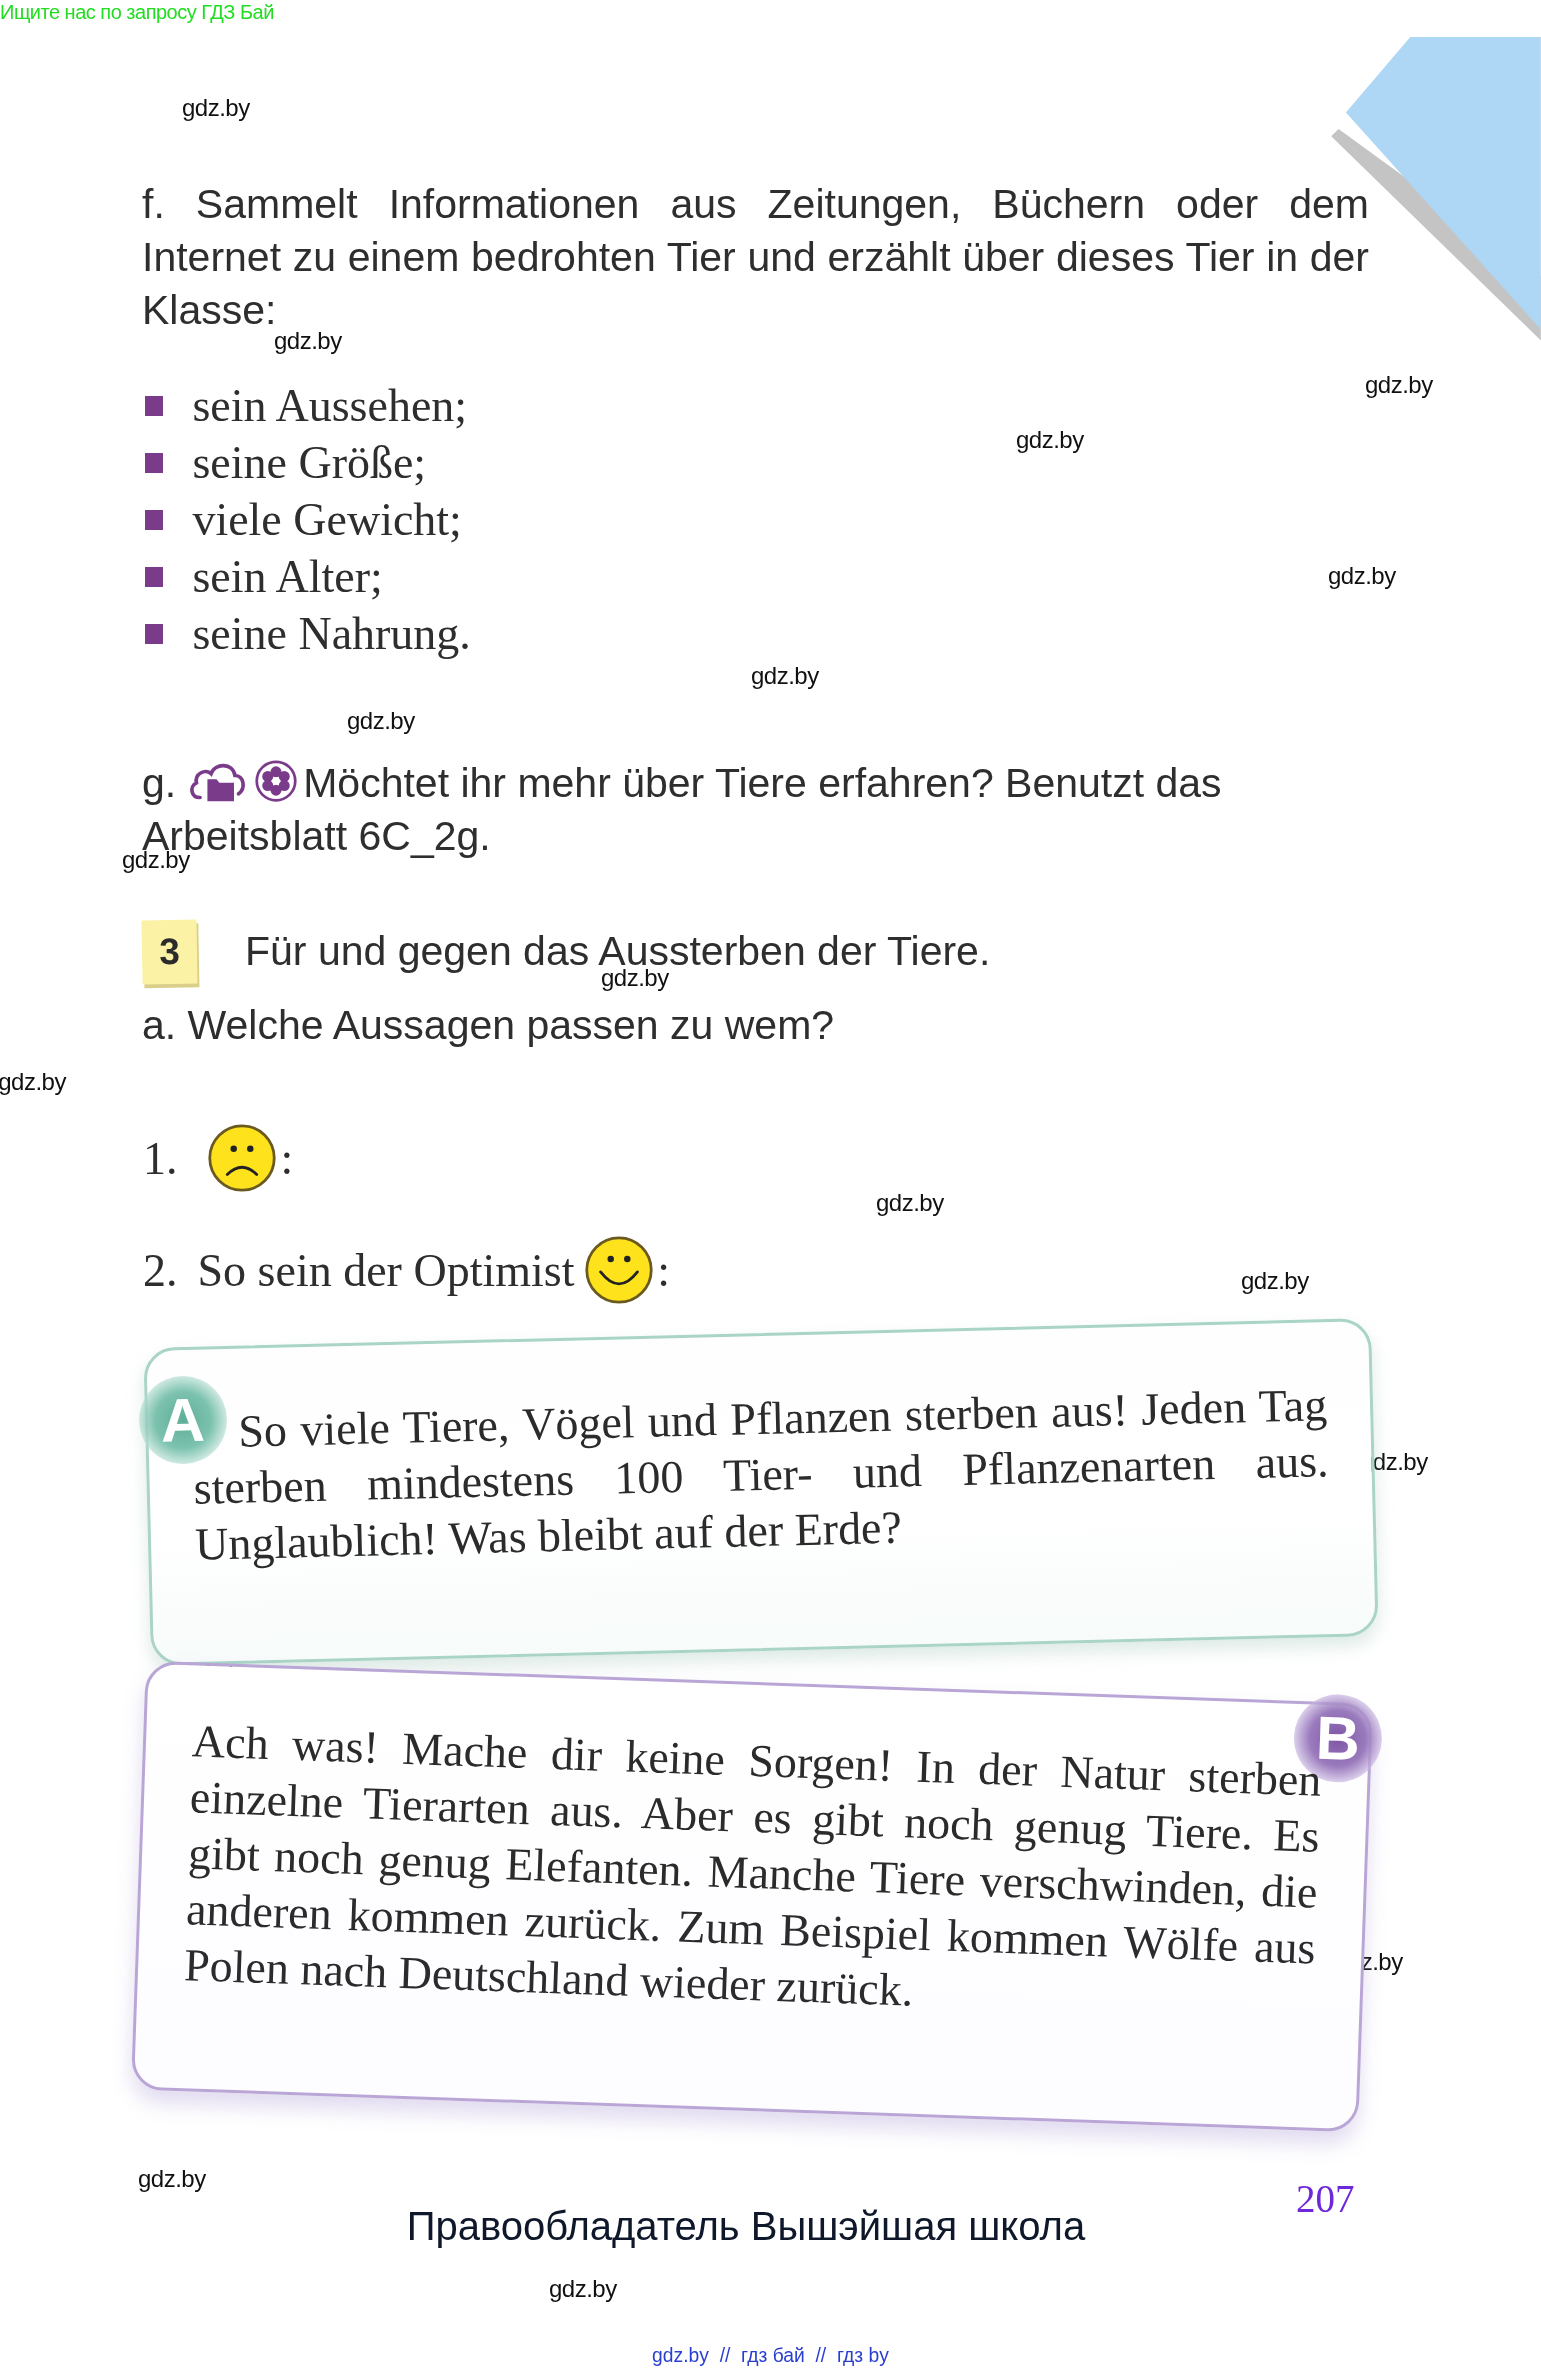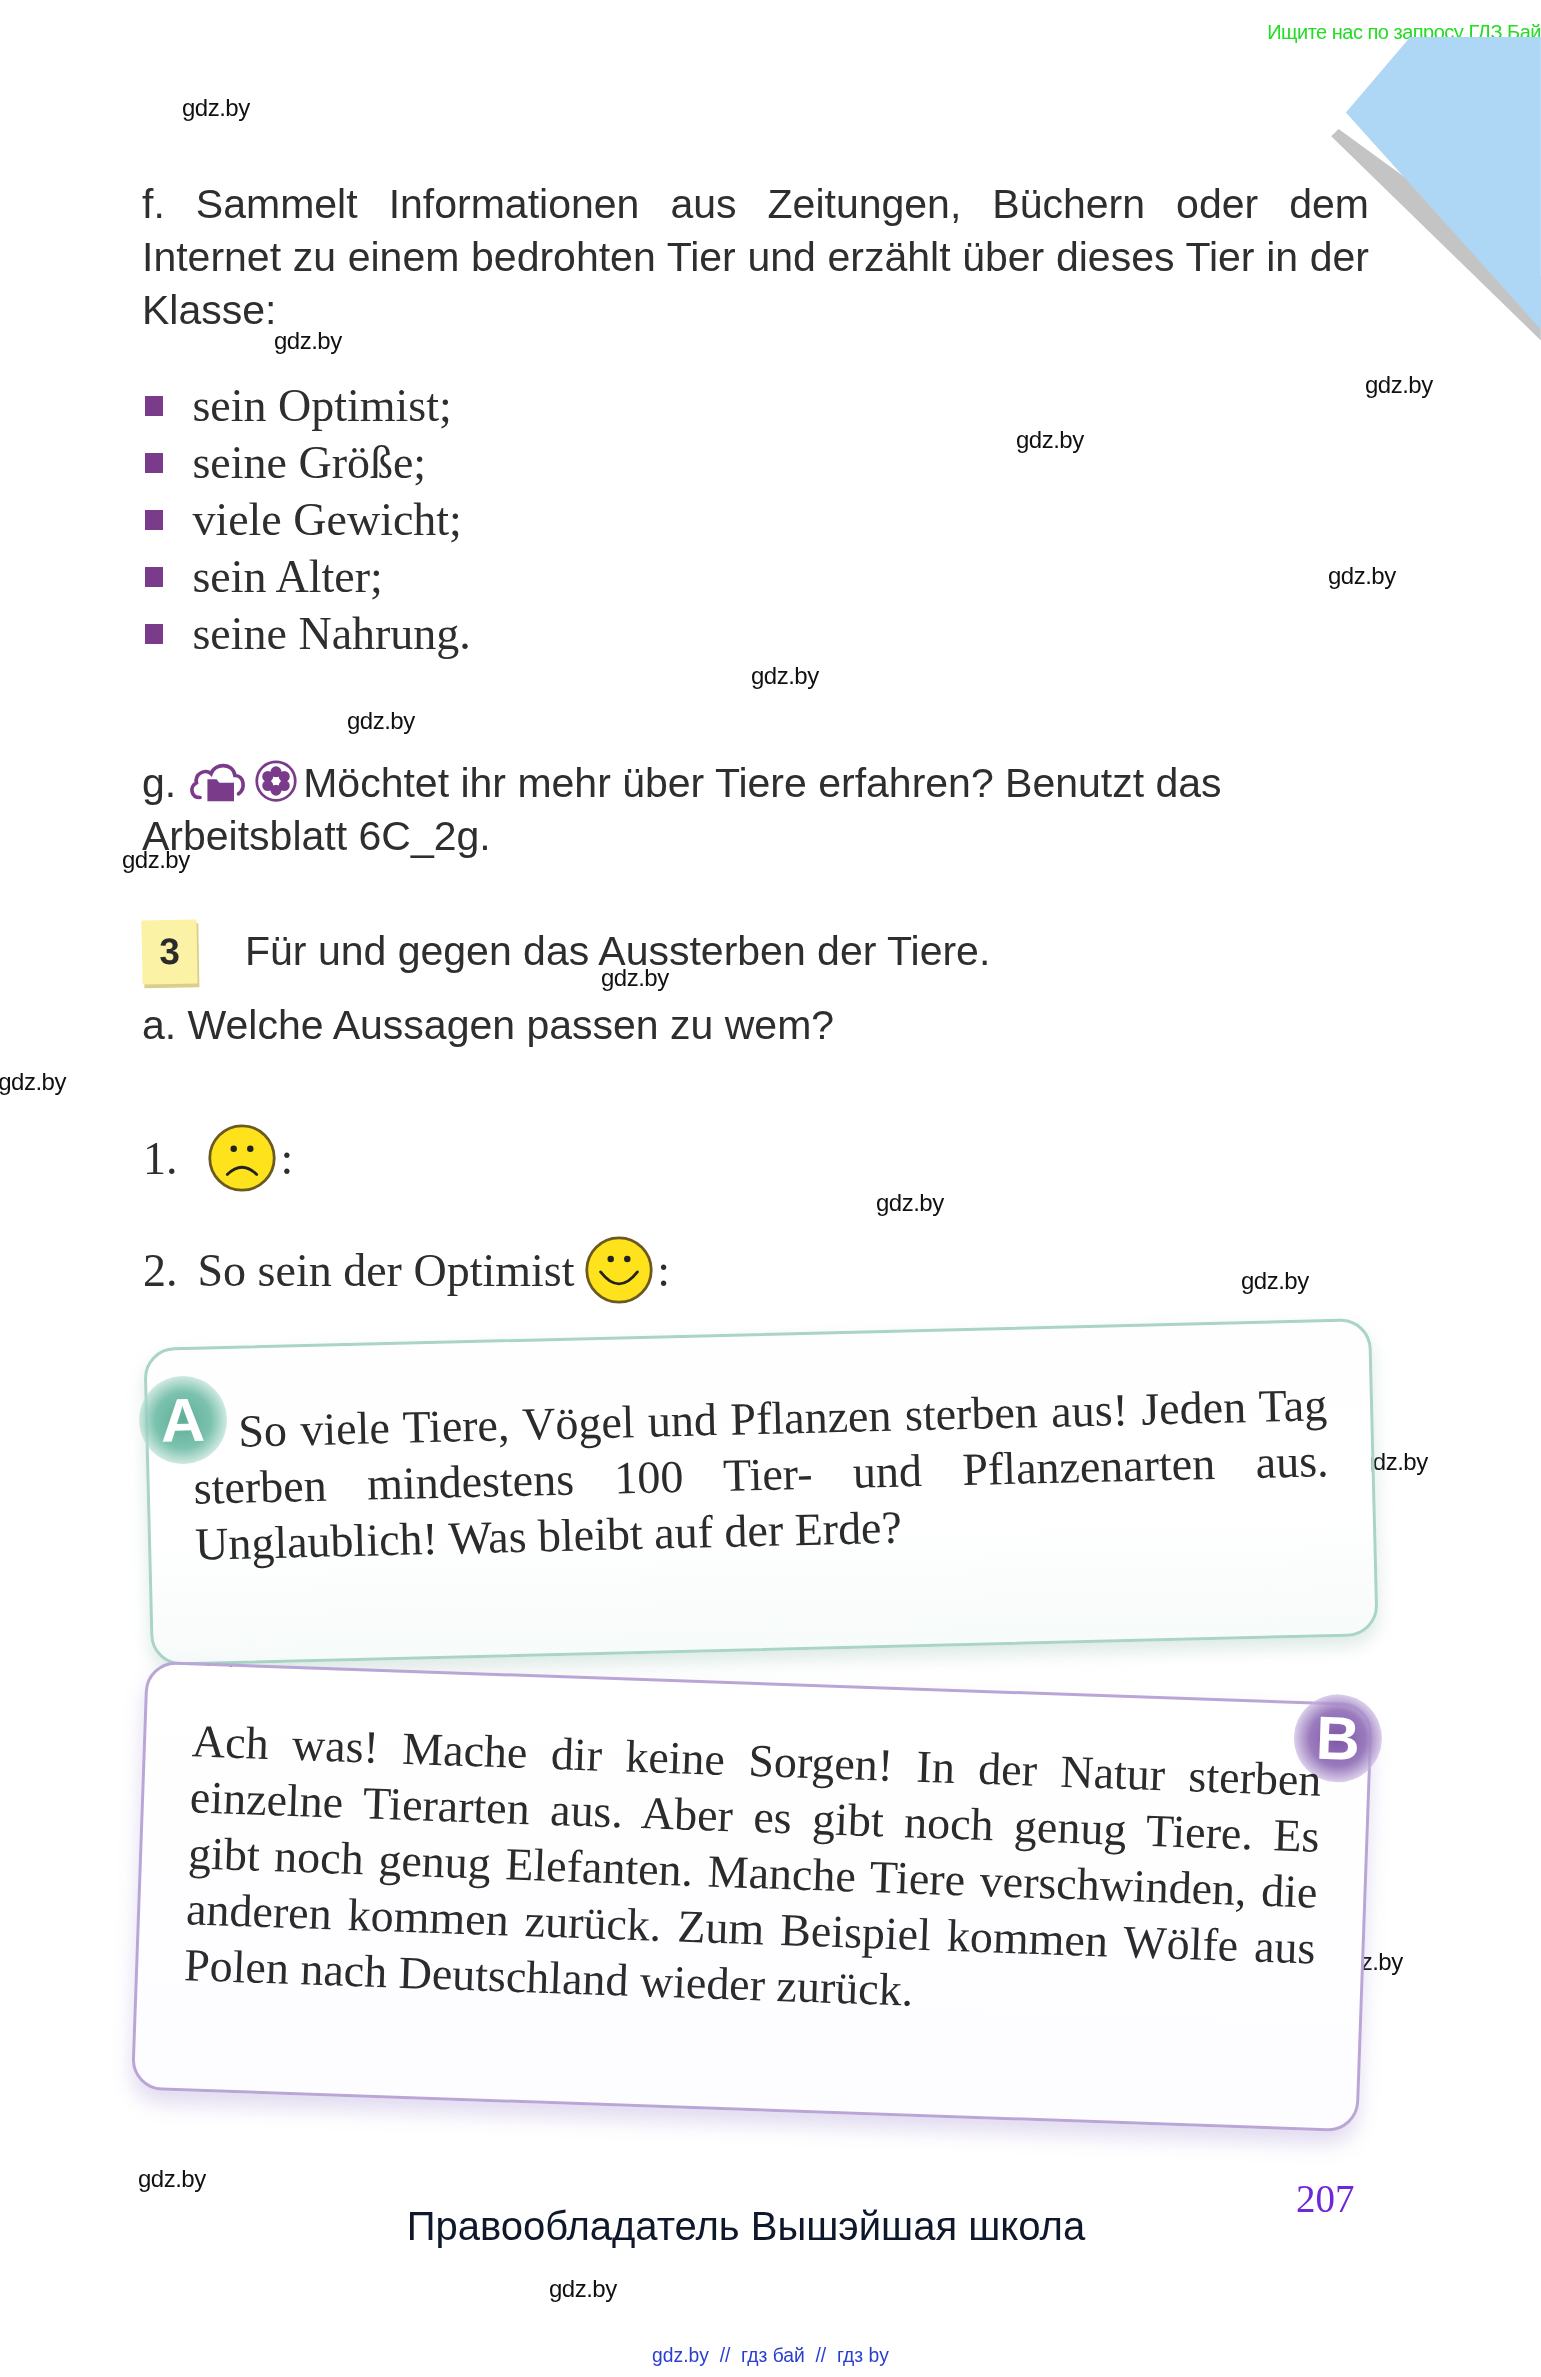--- a/index.html
+++ b/index.html
@@ -3,21 +3,21 @@
   <meta charset="utf-8">
   <style>
     html, body { margin: 0; padding: 0; }
     body {
       width: 1541px; height: 2377px; position: relative; overflow: hidden;
       background: #ffffff; color: #2b2b2b;
       font-family: "Liberation Sans", sans-serif;
     }
     .abs { position: absolute; }
     .top-banner {
-      left: 0; width: 1541px; top: 21px; text-align: right;
+      left: 0; width: 1541px; top: 1px; text-align: left;
       color: #22dd22; font-size: 20px; letter-spacing: -0.5px;
     }
     .corner { right: 0; top: 37px; width: 221px; height: 331px; }
     .wm { font-size: 24px; color: #111; font-family: "Liberation Sans", sans-serif; letter-spacing: -0.5px; }
     .sans-task { font-family: "Liberation Sans", sans-serif; font-size: 41px; color: #2e2e2e; line-height: 53px; }
     .task-f { left: 142px; top: 178px; width: 1227px; text-align: justify; text-align-last: left; }
     .bullets { left: 145px; top: 377px; list-style: none; margin: 0; padding: 0; }
     .bullets li { display: flex; align-items: center; height: 57px; font-family: "Liberation Serif", serif; font-size: 46px; color: #2e2e2e; }
     .bullets .sq { width: 18.4px; height: 20px; background: #7b3b8b; margin-right: 29px; flex: none; }
     .task-g { left: 142px; top: 757px; width: 1231px; }
@@ -79,21 +79,21 @@
     <div class="abs wm" style="left: 1068px; top: 2019px;">gdz.by</div>
     <div class="abs wm" style="left: 138px; top: 2165px;">gdz.by</div>
     <div class="abs wm" style="left: 549px; top: 2275px;">gdz.by</div>
   </div>
 
 <div class="abs sans-task task-f">f. Sammelt Informationen aus Zeitungen, Büchern oder dem Internet zu einem bedrohten Tier und erzählt über dieses Tier in der Klasse:</div>
 
 <ul class="abs bullets">
   <li>
       <span class="sq"></span>
-      <span>sein Optimist;</span>
+      <span>sein Aussehen;</span>
     </li>
   <li>
       <span class="sq"></span>
       <span>seine Größe;</span>
     </li>
   <li>
       <span class="sq"></span>
       <span>viele Gewicht;</span>
     </li>
   <li>

